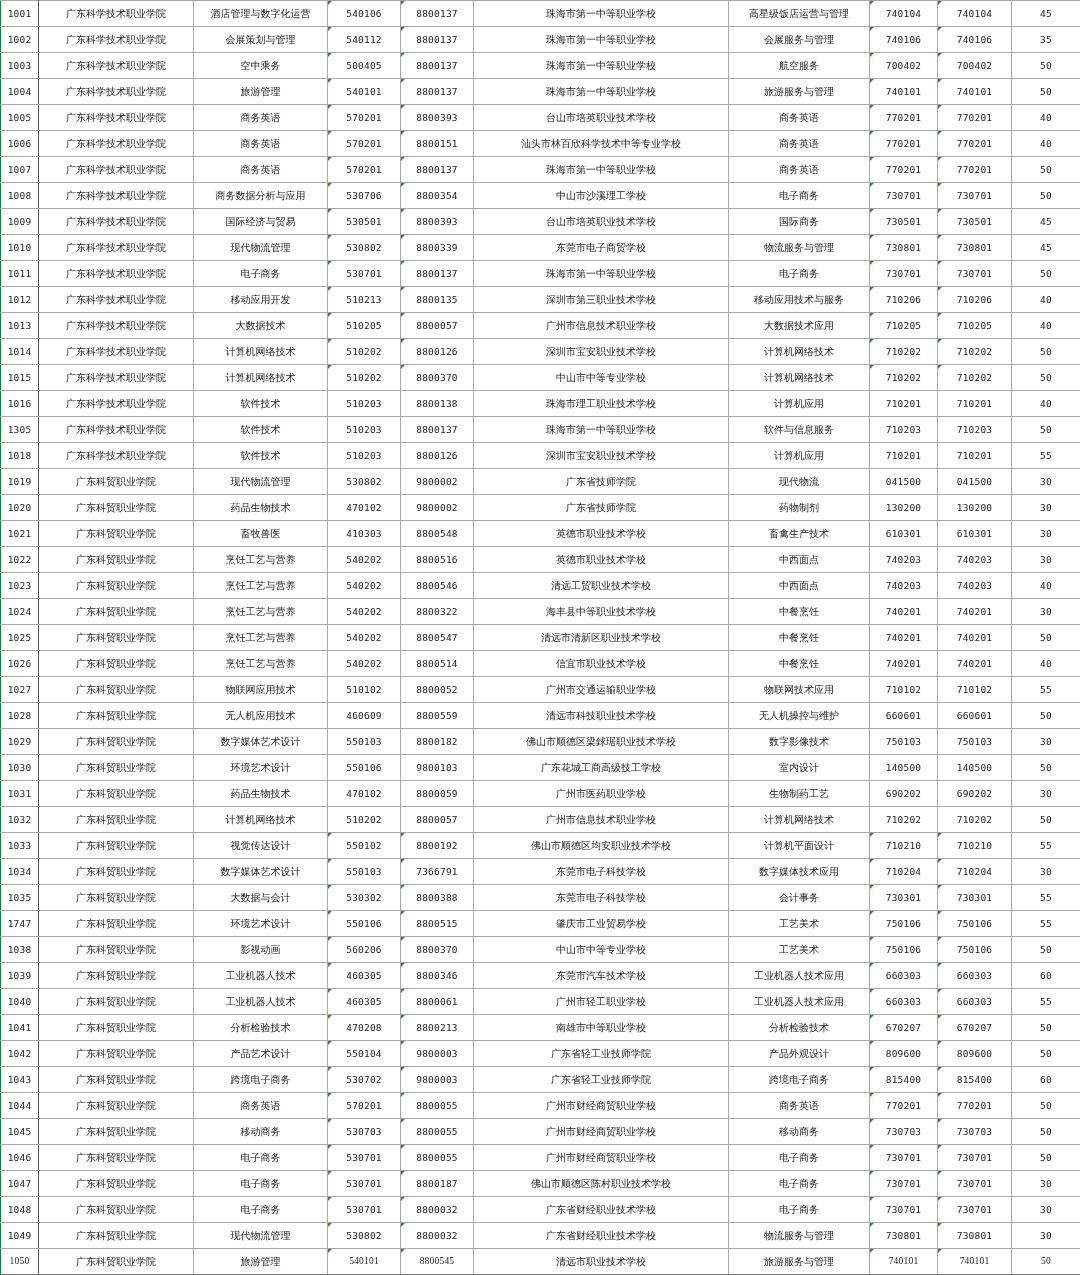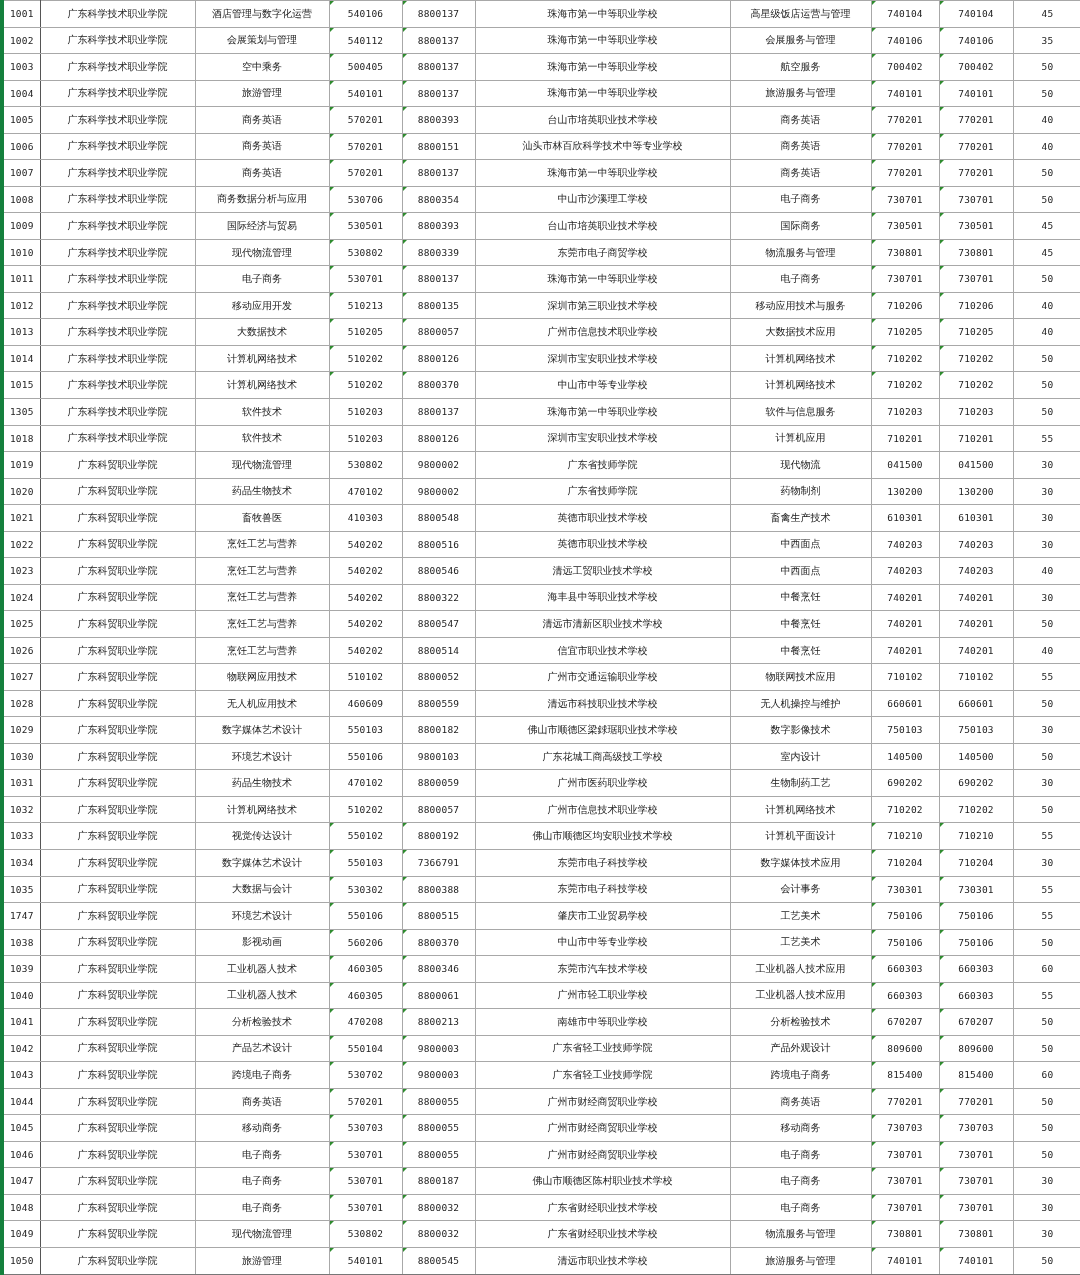--- a/index.html
+++ b/index.html
@@ -16,31 +16,31 @@
     padding: 0;
     font-size: 10px;
     color: #1a1a1a;
     text-align: center;
     vertical-align: middle;
     white-space: nowrap;
     overflow: hidden;
     position: relative;
     line-height: 1;
   }
-  table.sheet td.idx { border-left: 4px solid #15803d; border-right: 1.5px solid #555; margin-left: 32px; }
+  table.sheet td.idx { border-left: 1px solid #15803d; border-right: 1.5px solid #555; margin-left: 32px; }
   table.sheet td.num { font-family: "DejaVu Sans Mono", monospace; font-size: 9.5px; letter-spacing: 0.2px; color: #222; }
   table.sheet td.flag::before {
     content: "";
     position: absolute;
     left: 0; top: 0;
     width: 0; height: 0;
     border-top: 4px solid #2e8b2e;
     border-right: 4px solid transparent;
   }
-  table.sheet tr:last-child td { border-bottom: 1px solid #777; }
+  table.sheet tr:last-child td { border-bottom: 1px solid #777; font-family: Liberation Serif, serif; }
 </style>
 </head>
 <body>
 
 <table class="sheet">
   <colgroup>
     <col style="width:38px">
     <col style="width:155px">
     <col style="width:134px">
     <col style="width:73px">
@@ -226,20 +226,32 @@
         <td>计算机网络技术</td>
         <td class="num flag">510202</td>
         <td class="num flag">8800370</td>
         <td>中山市中等专业学校</td>
         <td>计算机网络技术</td>
         <td class="num flag">710202</td>
         <td class="num flag">710202</td>
         <td class="num">50</td>
       </tr>
       <tr>
+        <td class="idx num">1016</td>
+        <td>广东科学技术职业学院</td>
+        <td>软件技术</td>
+        <td class="num">510203</td>
+        <td class="num">8800138</td>
+        <td>珠海市理工职业技术学校</td>
+        <td>计算机应用</td>
+        <td class="num">710201</td>
+        <td class="num">710201</td>
+        <td class="num">40</td>
+      </tr>
+      <tr>
         <td class="idx num">1305</td>
         <td>广东科学技术职业学院</td>
         <td>软件技术</td>
         <td class="num">510203</td>
         <td class="num">8800137</td>
         <td>珠海市第一中等职业学校</td>
         <td>软件与信息服务</td>
         <td class="num">710203</td>
         <td class="num">710203</td>
         <td class="num">50</td>

